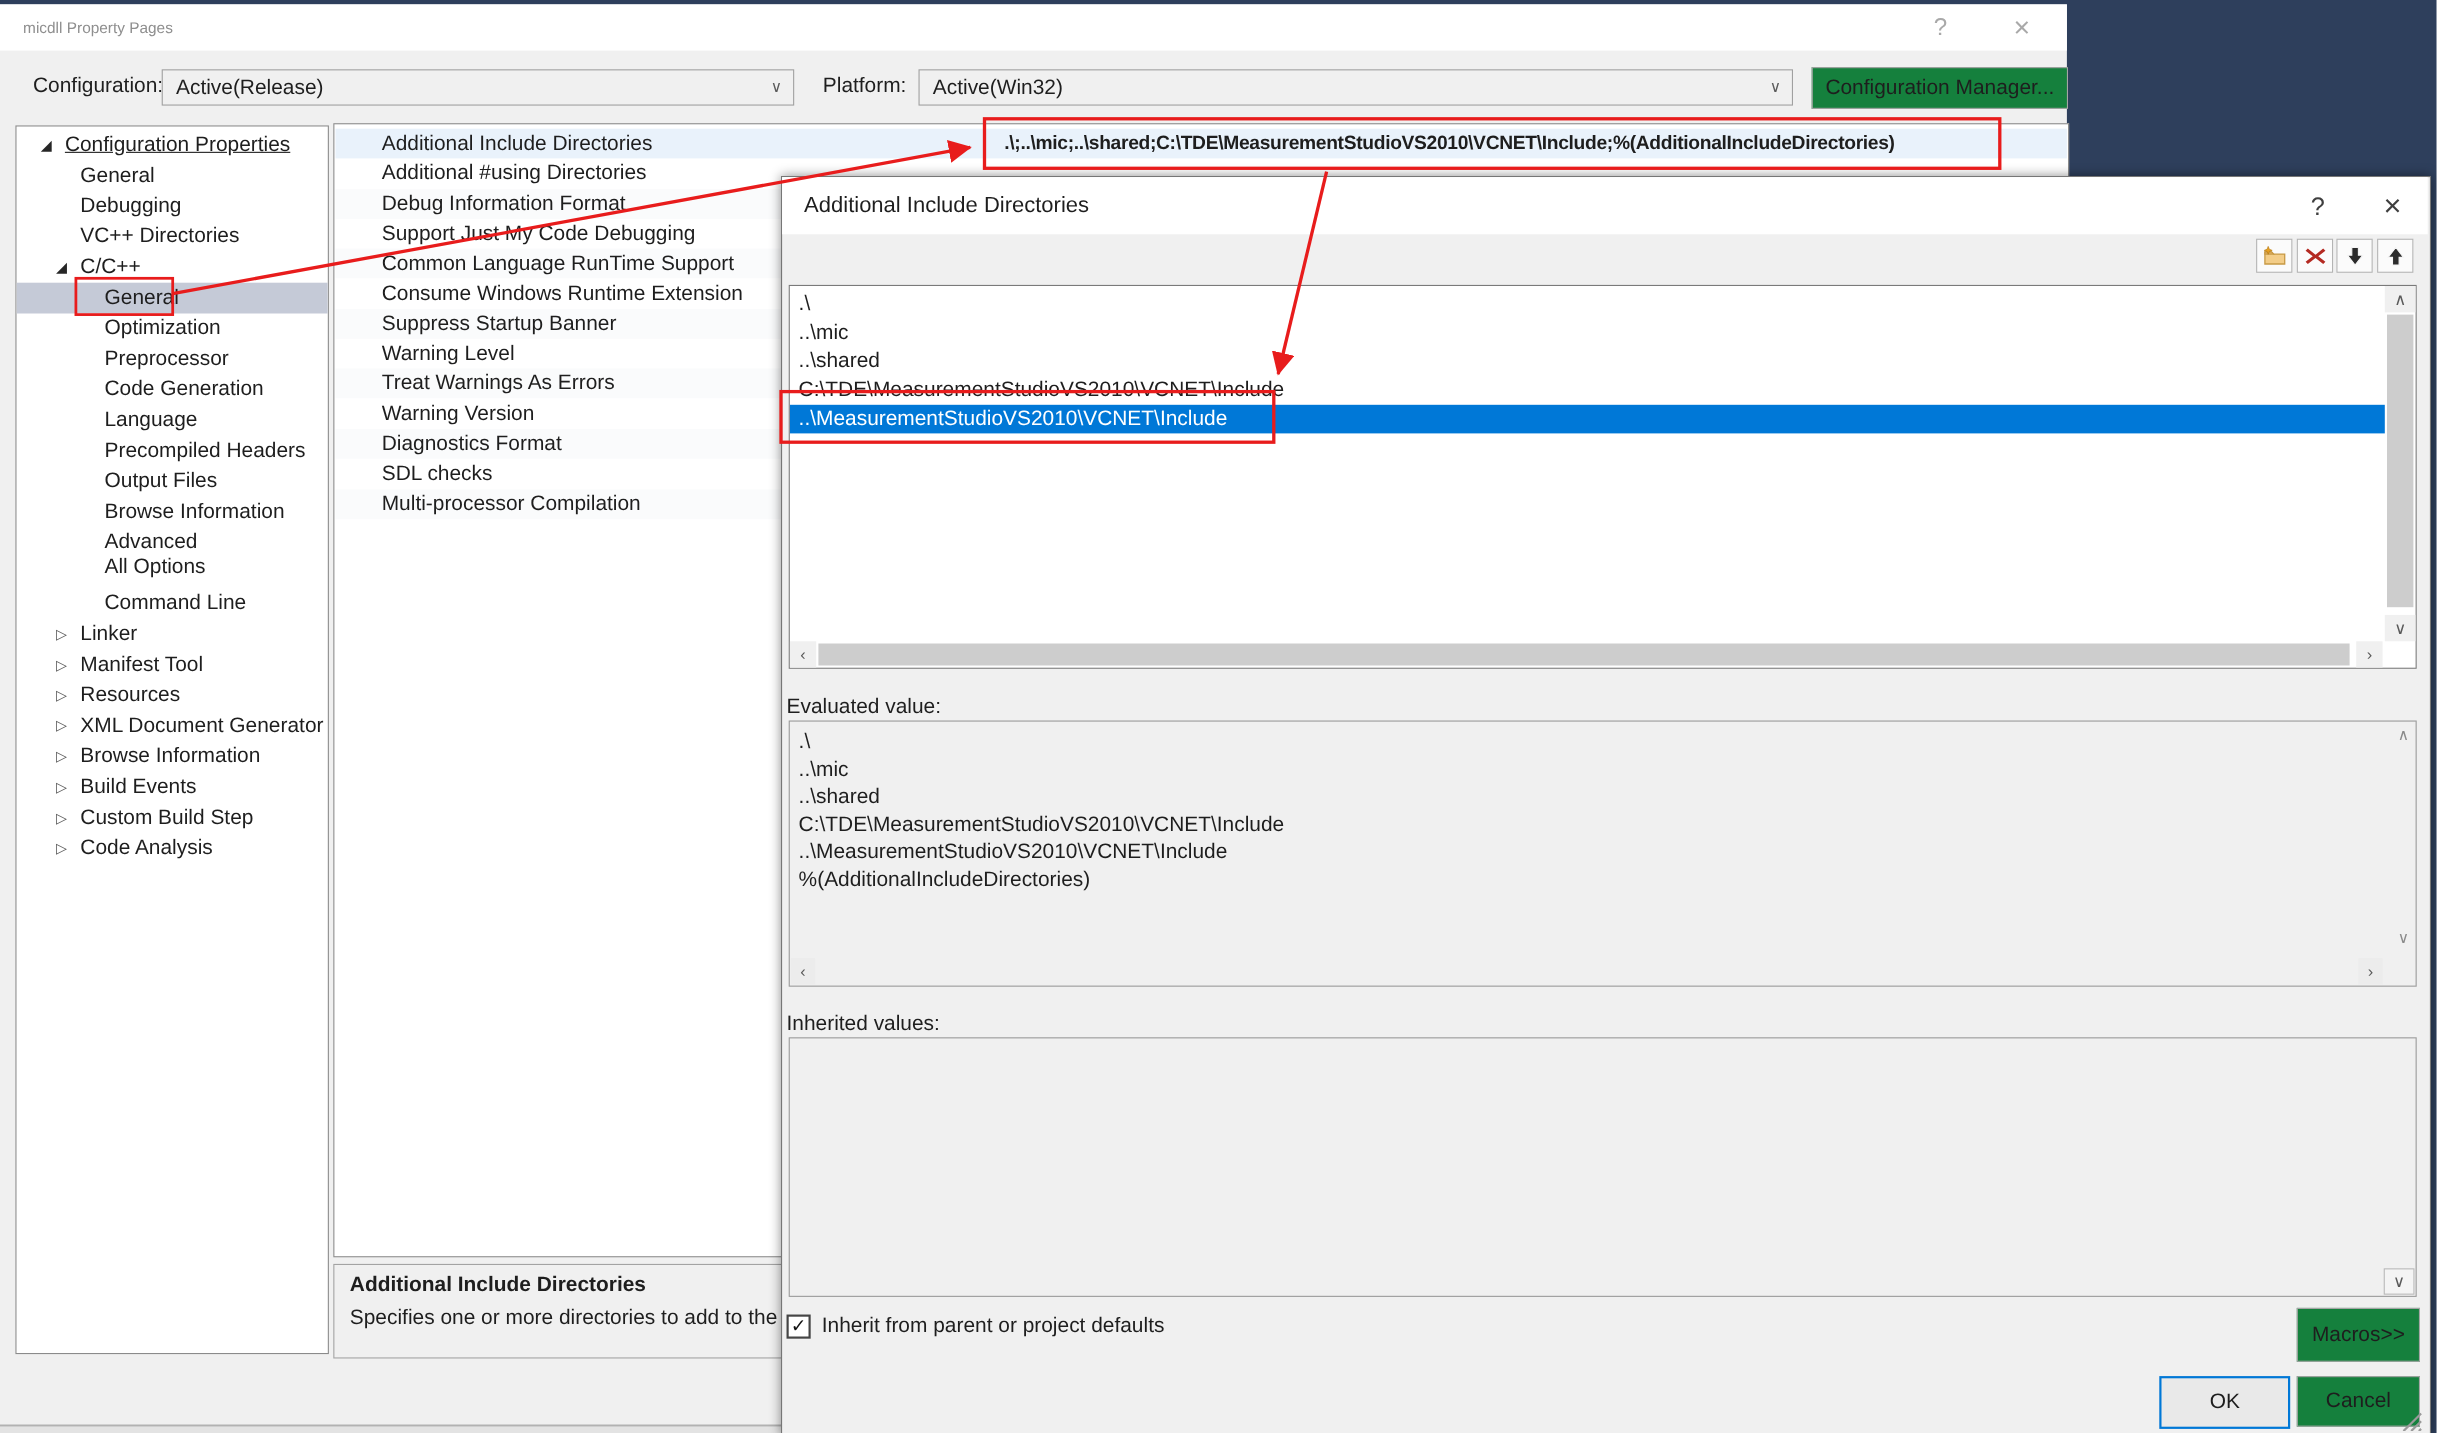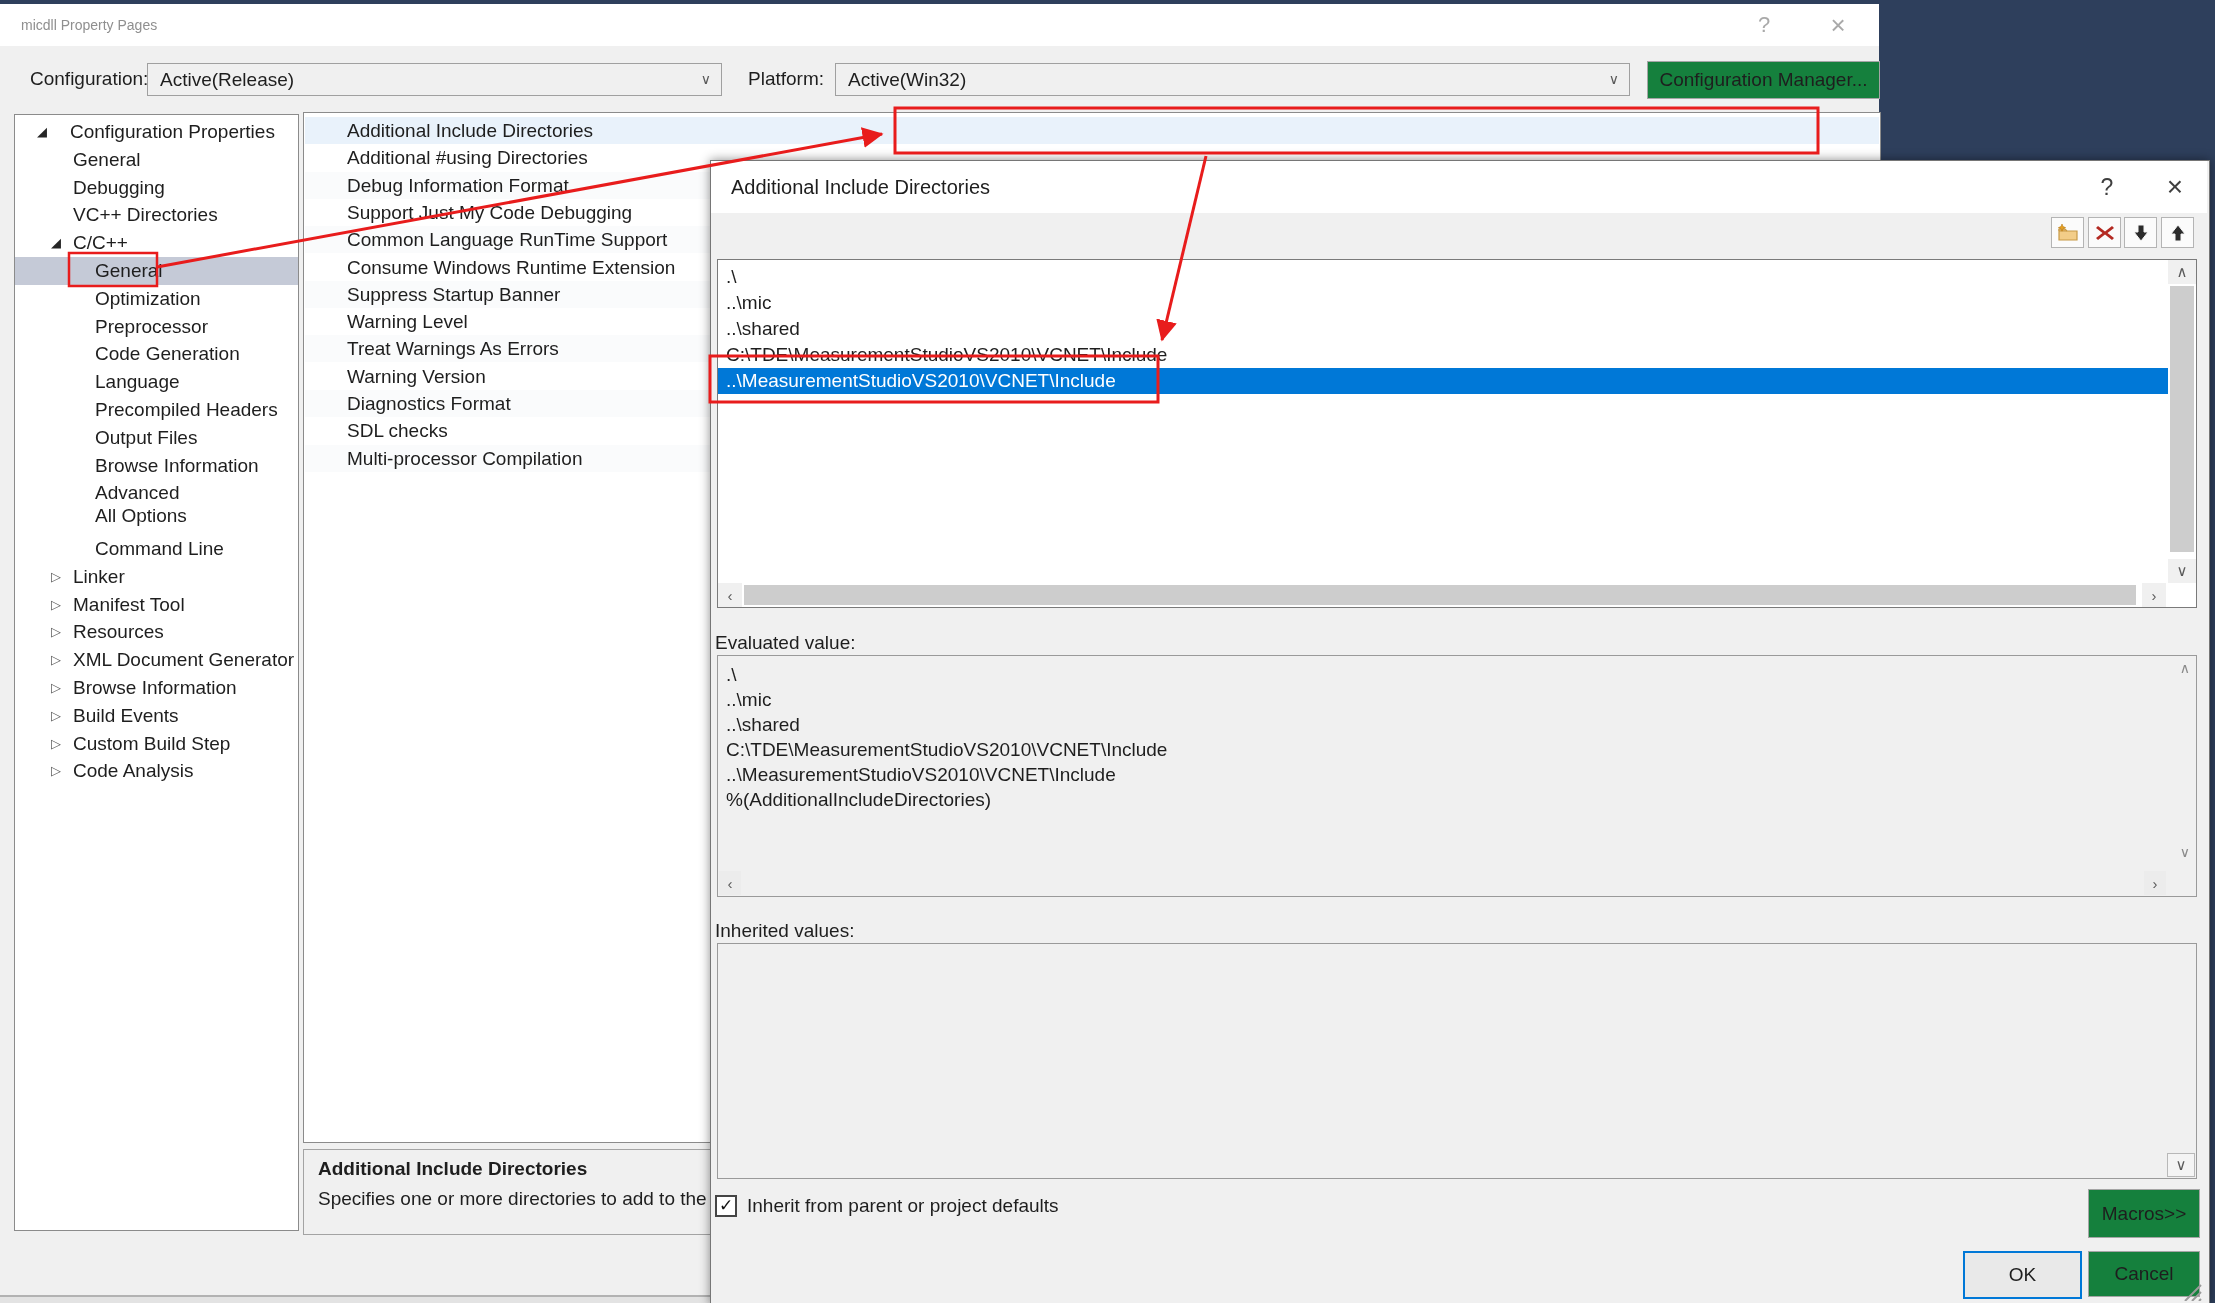--- a/index.html
+++ b/index.html
@@ -75,21 +75,21 @@
     <div class="abs lbl" style="left:748px;top:56px;">Platform:</div>
     <div class="abs dd" style="left:835px;top:59px;width:781px;">
       <span>Active(Win32)</span>
       <span class="chev">∨</span>
     </div>
     <div class="abs btn" style="left:1647px;top:57px;width:231px;height:36px;">Configuration Manager...</div>
 
     <div id="tree-panel" class="abs">
         <div class="tree-row" style="top: 3px;">
           <span class="tree-glyph" style="left: 22px;">◢</span>
-          <span class="tree-label" style="left: 55px;">Configuration Properties</span>
+          <span class="tree-label" style="left: 44px; text-decoration: underline;">Configuration Properties</span>
         </div>
         <div class="tree-row" style="top: 30.8px;">
           <span class="tree-label" style="left: 58px;">General</span>
         </div>
         <div class="tree-row" style="top: 58.6px;">
           <span class="tree-label" style="left: 58px;">Debugging</span>
         </div>
         <div class="tree-row" style="top: 86.4px;">
           <span class="tree-label" style="left: 58px;">VC++ Directories</span>
         </div>
@@ -200,20 +200,21 @@
             <span class="nm">Diagnostics Format</span>
           </div>
           <div class="prop-row" style="top: 304.3px;">
             <span class="nm">SDL checks</span>
           </div>
           <div class="prop-row alt" style="top: 331.6px;">
             <span class="nm">Multi-processor Compilation</span>
           </div>
         </div>
     </div>
+    <div id="prop-value" class="abs">.\;..\mic;..\shared;C:\TDE\MeasurementStudioVS2010\VCNET\Include;%(AdditionalIncludeDirectories)</div>
 
     <div id="desc-box" class="abs">
       <div id="desc-title" class="abs">Additional Include Directories</div>
       <div id="desc-text" class="abs">Specifies one or more directories to add to the in</div>
     </div>
     <div id="main-bottom-line" class="abs"></div>
     <div id="main-bottom-strip" class="abs"></div>
   </div>
 
   <div id="sub-dialog" class="abs">

